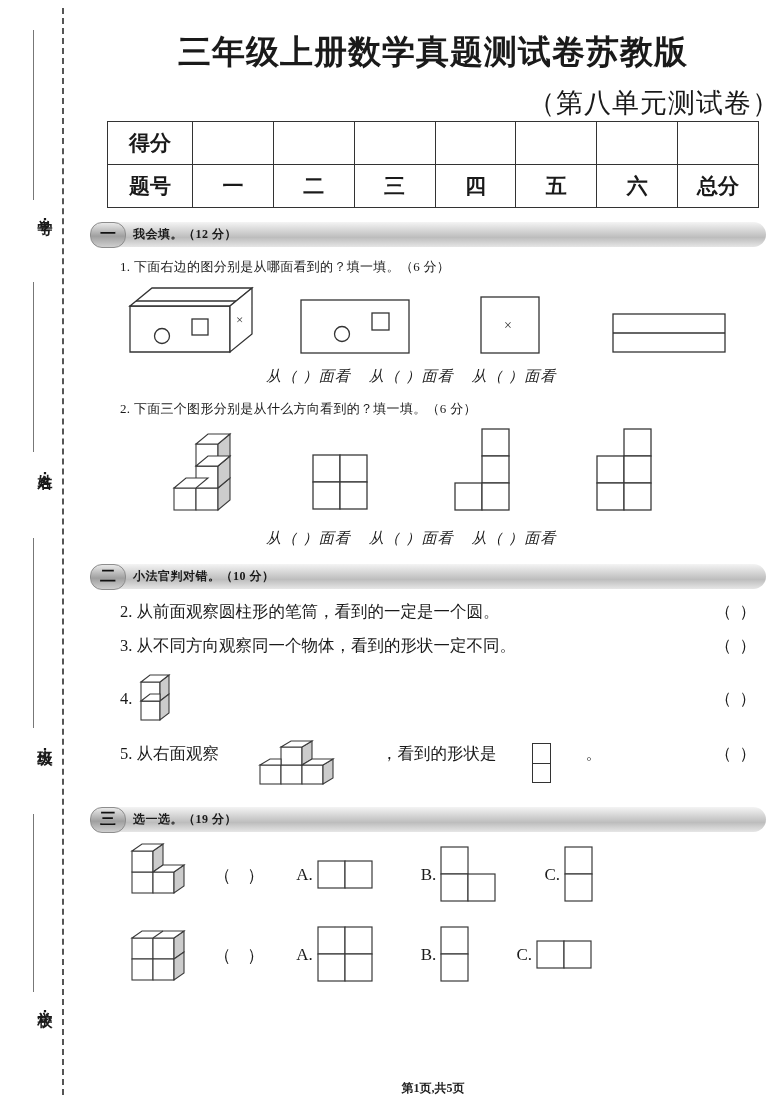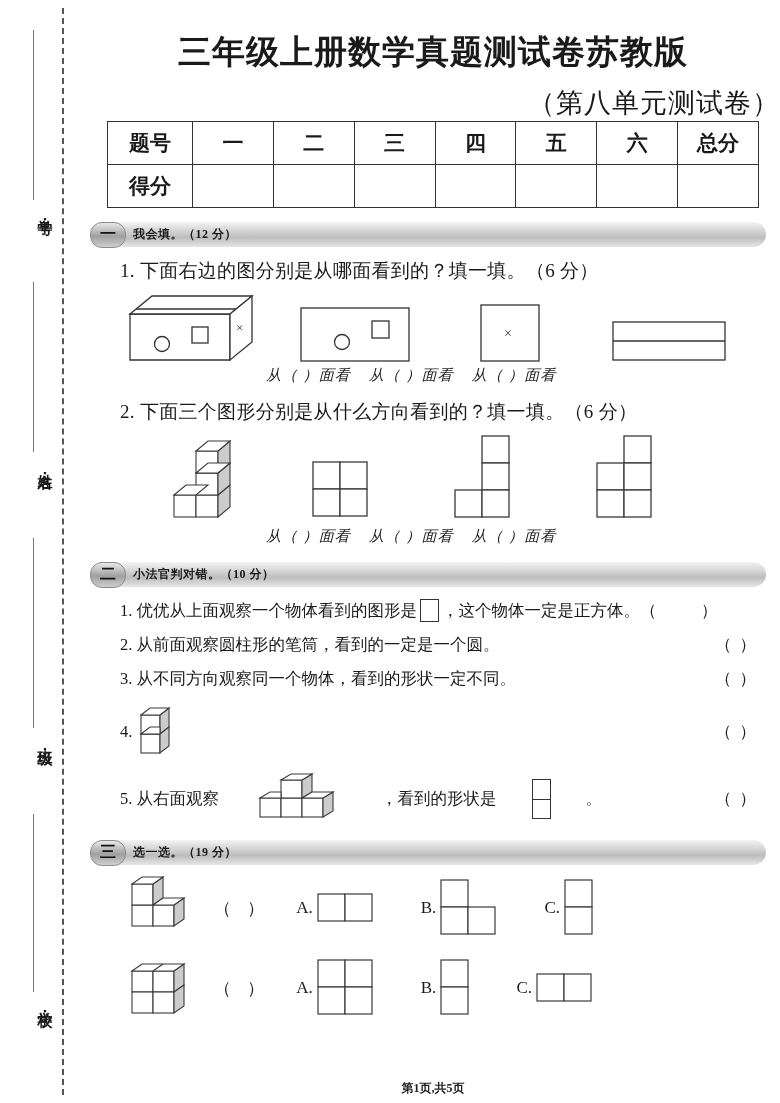--- a/index.html
+++ b/index.html
@@ -79,28 +79,28 @@
     border:1px solid #8d8d8d;
     display:flex; align-items:center; justify-content:center;
     font-size:16px; font-weight:bold; color:#111;
     flex:0 0 auto;
   }
   .sec-title{
     margin-left:7px; font-size:12px; font-weight:bold; letter-spacing:0.5px;
   }
 
   
-  .q{ margin:11px 0 0 34px; font-size:19px; letter-spacing:0.3px; }
+  .q{ margin:11px 0 0 34px; font-size:13px; letter-spacing:0.3px; }
   .q-tf{ margin:12px 0 0 34px; font-size:16.5px;
          display:flex; align-items:center; }
   .q-tf .txt{ white-space:nowrap; }
   .tf-paren{ margin-left:auto; margin-right:22px; font-size:16.5px; letter-spacing:2px;}
 
   .fig-row{ display:flex; align-items:flex-end; margin-top:8px; }
-  .caption-row{ display:flex; margin-top:2px; font-size:15px;
+  .caption-row{ display:flex; margin-top:11px; font-size:15px;
                 font-family:"Liberation Serif","DejaVu Serif",serif; font-style:italic;}
   .cap{ white-space:nowrap; letter-spacing:1px; }
 
   svg{ display:block; overflow:visible; }
 
   .inline-sq{
     display:inline-block; width:19px; height:23px;
     border:1.3px solid #333; vertical-align:-5px; margin:0 3px;
     box-sizing:border-box;
   }
@@ -141,39 +141,39 @@
 </div>
 
 <div class="sheet">
 
   <div class="title">三年级上册数学真题测试卷苏教版</div>
   <div class="subtitle">（第八单元测试卷）</div>
 
   <table class="score-table">
     <tbody>
         <tr>
+      <td class="label">得分</td>
+      <td></td>
+      <td></td>
+      <td></td>
+      <td></td>
+      <td></td>
+      <td></td>
+      <td></td>
+    </tr>
+    <tr>
       <td class="label">题号</td>
       <td>一</td>
       <td>二</td>
       <td>三</td>
       <td>四</td>
       <td>五</td>
       <td>六</td>
       <td>总分</td>
     </tr>
-    <tr>
-      <td class="label">得分</td>
-      <td></td>
-      <td></td>
-      <td></td>
-      <td></td>
-      <td></td>
-      <td></td>
-      <td></td>
-    </tr>
   </tbody>
     </table>
 
   <div class="sec-bar">
     <div class="sec-num">一</div>
     <div class="sec-title">我会填。（12 分）</div>
   </div>
 
   <div class="q">1. 下面右边的图分别是从哪面看到的？填一填。（6 分）</div>
 
@@ -288,27 +288,20 @@
     <div class="cap">从（        ）面看</div>
     <div class="cap" style="margin-left:18px;">从（        ）面看</div>
     <div class="cap" style="margin-left:18px;">从（        ）面看</div>
   </div>
 
   <div class="sec-bar" style="margin-top:16px;">
     <div class="sec-num">二</div>
     <div class="sec-title">小法官判对错。（10 分）</div>
   </div>
 
-  <div class="q-tf">
-    <span class="txt">1. 优优从上面观察一个物体看到的图形是</span>
-    <span class="inline-sq"></span>
-    <span class="txt">，这个物体一定是正方体。（</span>
-    <span class="txt" style="letter-spacing:7px;">&nbsp;&nbsp;&nbsp;&nbsp;</span>
-    <span class="txt">）</span>
-  </div>
 
   <div class="q-tf">
     <span class="txt">2. 从前面观察圆柱形的笔筒，看到的一定是一个圆。</span>
     <span class="tf-paren">（        ）</span>
   </div>
 
   <div class="q-tf">
     <span class="txt">3. 从不同方向观察同一个物体，看到的形状一定不同。</span>
     <span class="tf-paren">（        ）</span>
   </div>
@@ -323,21 +316,21 @@
           <polygon points="23,9 32,2 32,21 23,28" fill="#cccccc"></polygon>
           <polygon points="23,28 32,21 32,40 23,47" fill="#cccccc"></polygon>
           <polygon points="4,9 13,2 32,2 23,9" fill="#fff"></polygon>
           <polygon points="4,28 13,21 23,21 23,28" fill="#fff"></polygon>
         </g>
       </svg>
     </span>
     <span class="tf-paren">（        ）</span>
   </div>
 
-  <div class="q-tf" style="margin-top:18px; align-items:center;gap:32px;">
+  <div class="q-tf" style="margin-top:18px; align-items:flex-start;gap:32px;">
     <span class="txt">5. 从右面观察</span>
     <span style="margin:0 5px;">
       <svg width="88" height="46" viewBox="0 0 88 46">
         <g stroke="#3a3a3a" stroke-width="1.1" fill="#fff">
           <rect x="4" y="22" width="21" height="19"></rect>
           <rect x="25" y="22" width="21" height="19"></rect>
           <rect x="46" y="22" width="21" height="19"></rect>
           <rect x="25" y="4" width="21" height="18"></rect>
           <polygon points="46,4 56,-2 56,16 46,22" fill="#cccccc"></polygon>
           <polygon points="67,22 77,16 77,35 67,41" fill="#cccccc"></polygon>

